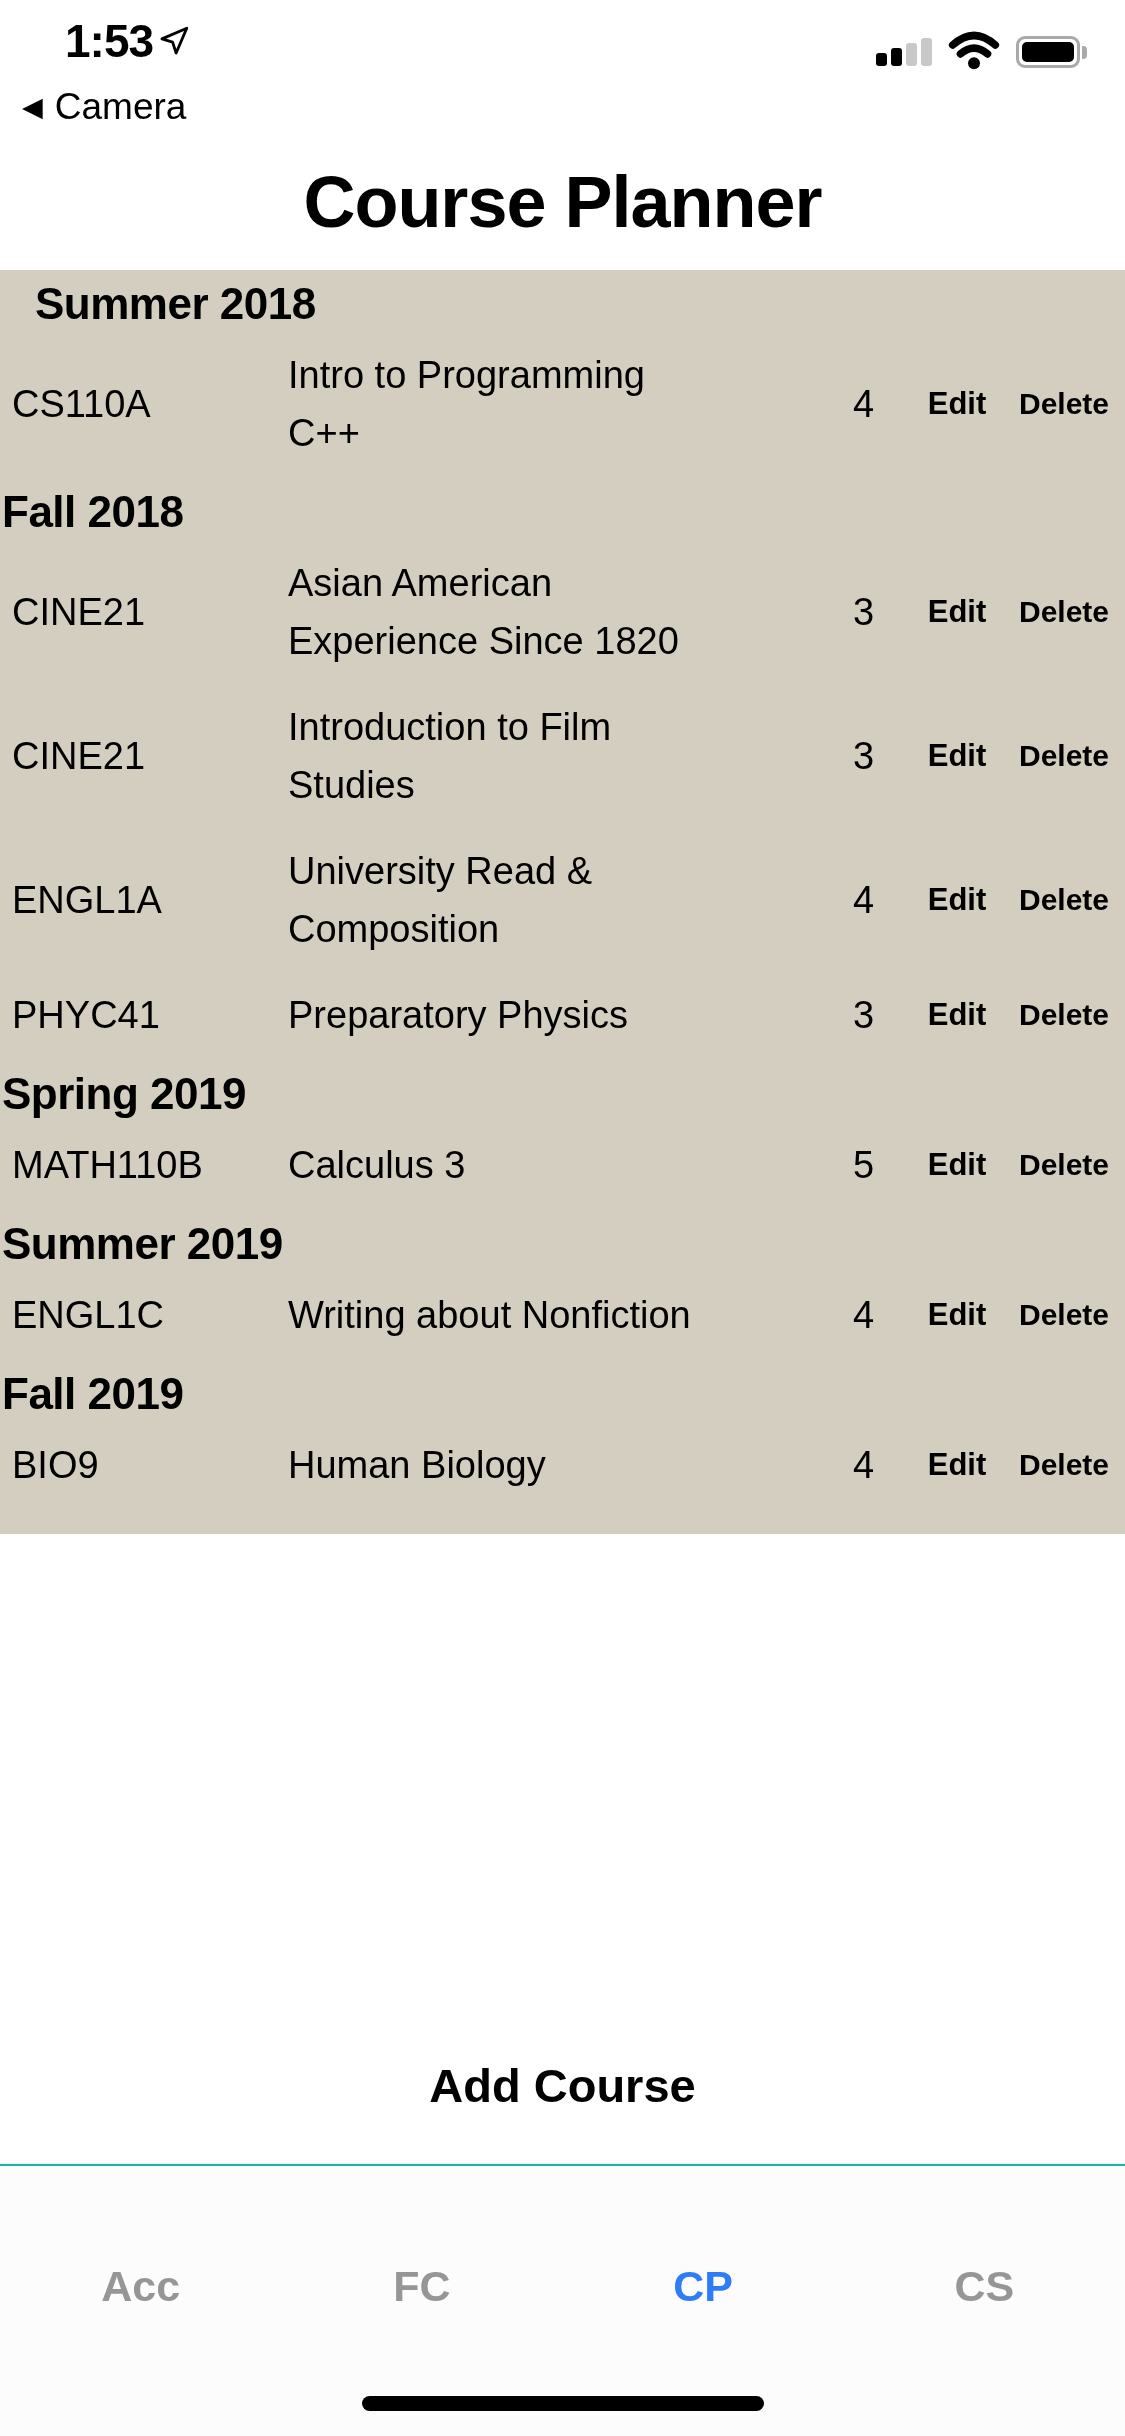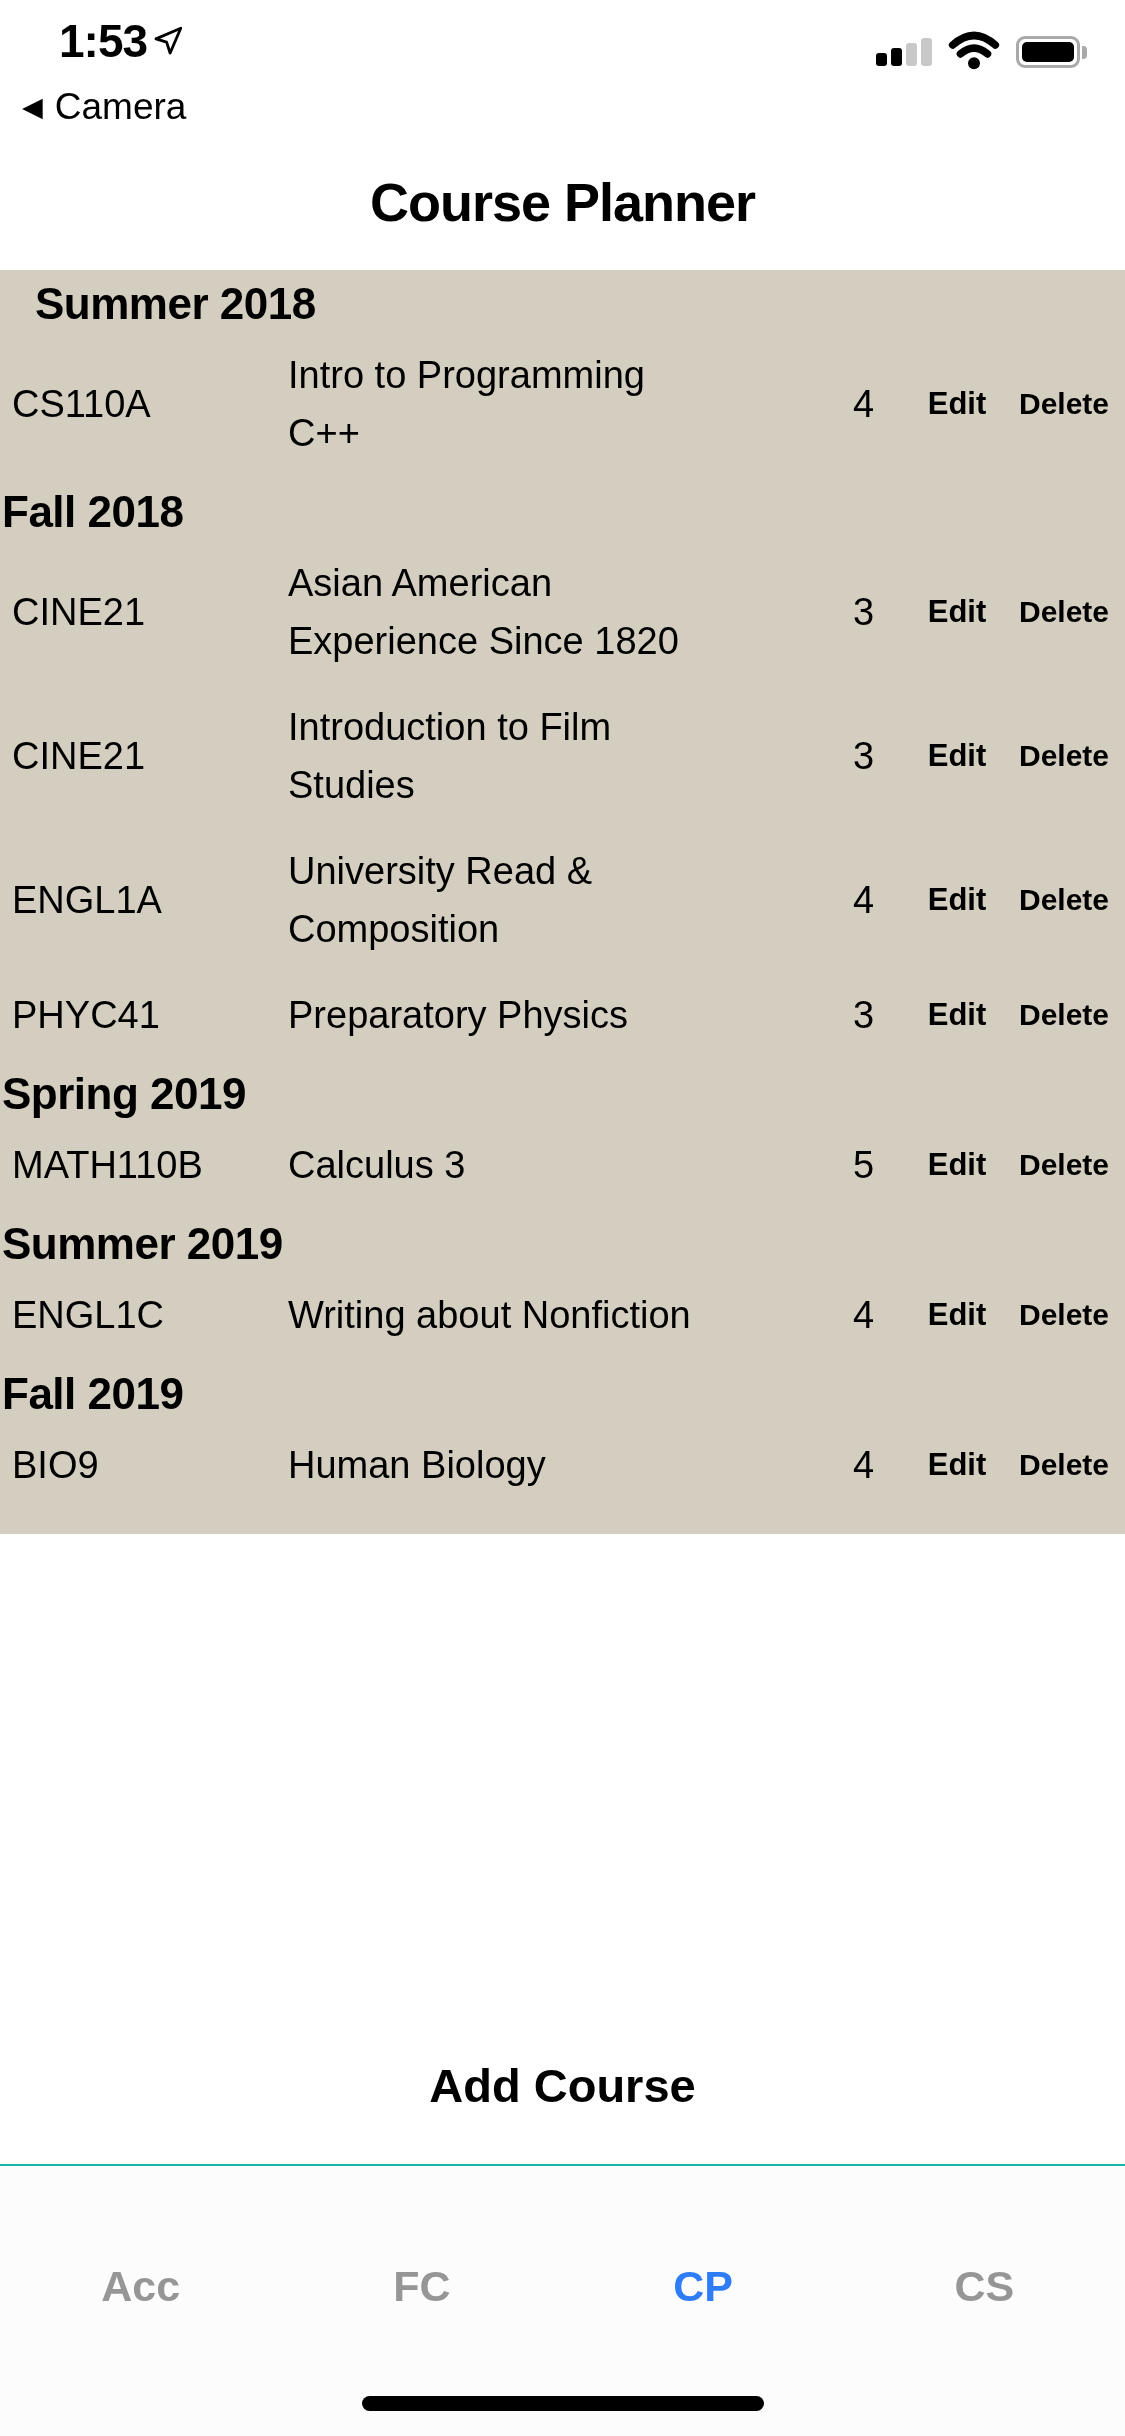--- a/index.html
+++ b/index.html
@@ -8,21 +8,21 @@
     width: 1125px; height: 2436px;
     position: relative;
     background: #ffffff;
     font-family: "Liberation Sans", sans-serif;
     color: #000000;
     overflow: hidden;
   }
 
   
   .status-time {
-    position: absolute; left: 59px; top: 14px;
+    position: absolute; left: 65px; top: 14px;
     display: flex; align-items: center; gap: 4px;
     font-size: 46px; font-weight: 700; letter-spacing: -1px;
   }
   .loc-arrow svg { display: block; }
   .back-camera {
     position: absolute; left: 22px; top: 86px;
     display: flex; align-items: center; gap: 12px;
     font-size: 37px; font-weight: 400;
   }
   .back-tri { font-size: 27px; line-height: 37px; }
@@ -41,21 +41,21 @@
     position: relative; width: 64px; height: 32px;
     border: 3px solid #a9a9a9; border-radius: 9px;
   }
   .battery-fill { position: absolute; top: 3px; bottom: 3px; left: 3px; right: 3px; background: #000; border-radius: 5px; }
   .battery-nub { width: 5px; height: 13px; background: #a9a9a9; border-radius: 0 4px 4px 0; margin-left: 2px; }
 
   
   .app-title {
     position: absolute; top: 154px; left: 0; right: 0;
     text-align: center;
-    font-size: 54px; font-weight: 700; letter-spacing: -1px;
+    font-size: 72px; font-weight: 700; letter-spacing: -1px;
     line-height: 96px;
   }
 
   
   .course-table {
     position: absolute; top: 270px; left: 0; right: 0;
     background: #d4cec0;
     padding: 6px 0 26px 0;
   }
   .term-header {

